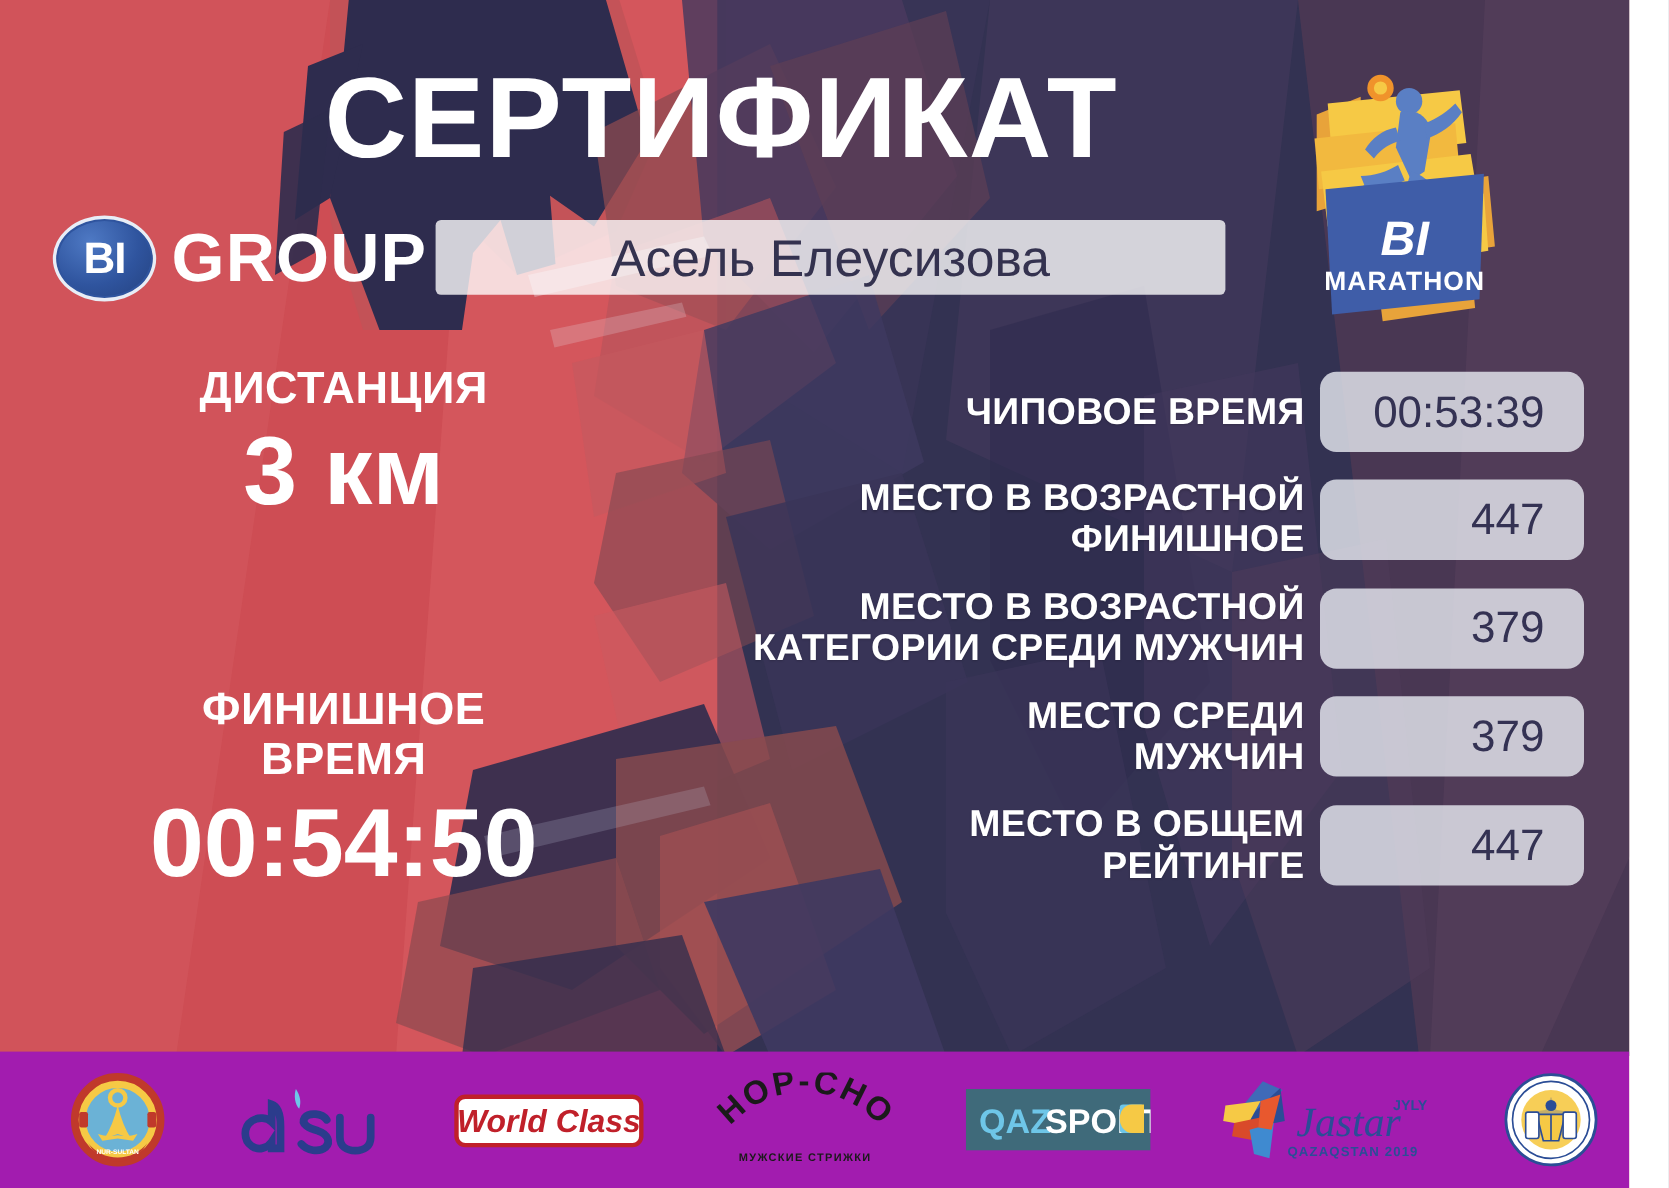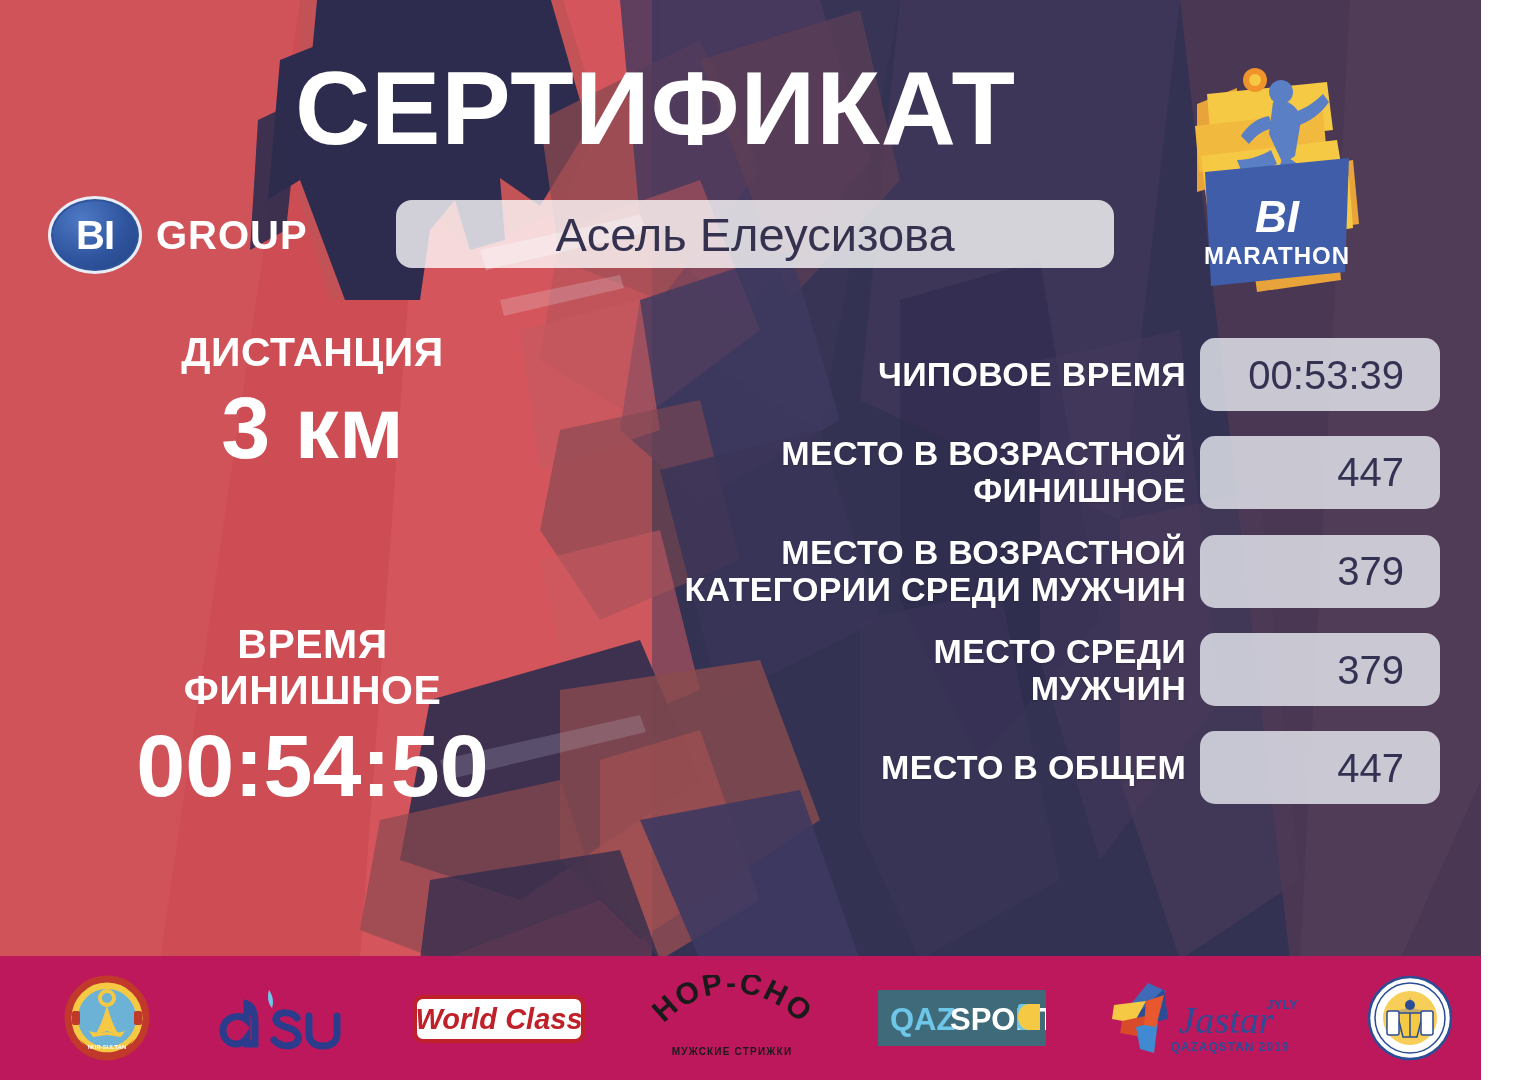--- a/index.html
+++ b/index.html
@@ -41,29 +41,29 @@
     width:88px;height:72px;border-radius:50%;
     background:radial-gradient(ellipse at 35% 28%, #4E79C4 0%, #2F549E 55%, #24417E 100%);
     border:3px solid #E8EDF6;
     box-shadow:0 0 0 2px #2F549E inset;
     display:flex;align-items:center;justify-content:center;
   }
   .bi-badge span{
     color:#fff;font-size:40px;font-weight:bold;letter-spacing:-1px;line-height:1;
   }
   .bigroup-word{
-    color:#fff;font-size:40px;font-weight:bold;letter-spacing:1px;line-height:1;
+    color:#fff;font-size:62px;font-weight:bold;letter-spacing:1px;line-height:1;
   }
 
   
   .name-pill{
     position:absolute;
     left:396px;top:200px;
     width:718px;height:68px;
-    border-radius:16px;
+    border-radius:5px;
     background:rgba(255,255,255,.78);
     display:flex;align-items:center;justify-content:center;
   }
   .name-pill .name-text{
     color:#34324F;
     font-size:47px;
     line-height:1;
     white-space:nowrap;
   }
 
@@ -111,21 +111,21 @@
     display:flex;align-items:center;justify-content:flex-end;
     padding-right:36px;box-sizing:border-box;
   }
   .stat-value{
     color:#343253;font-size:40px;line-height:1;white-space:nowrap;
   }
 
   
   .footer{
     position:absolute;left:0;bottom:0;width:1517px;height:124px;
-    background:#be185d;
+    background:#a21caf;
     display:flex;align-items:center;justify-content:space-around;
     padding:0 34px;box-sizing:border-box;
   }
   .sponsor{display:flex;align-items:center;justify-content:center;height:100px;}
   .sponsor svg{display:block;}
 </style>
 </head>
 <body>
 
 <div class="cert">
@@ -225,22 +225,22 @@
     </svg>
   </div>
 
   <div class="left-col">
     <div class="left-block">
       <div class="left-label">ДИСТАНЦИЯ</div>
       <div class="left-value">3 км</div>
     </div>
     <div class="left-gap"></div>
     <div class="left-block">
+      <div class="left-label">ФИНИШНОЕ</div>
       <div class="left-label">ВРЕМЯ</div>
-      <div class="left-label">ФИНИШНОЕ</div>
       <div class="left-value">00:54:50</div>
     </div>
   </div>
 
   <div class="right-col">
 
     <div class="stat-row">
       <div class="stat-label">
         <div>ЧИПОВОЕ ВРЕМЯ</div>
       </div>
@@ -275,20 +275,21 @@
         <div>МУЖЧИН</div>
       </div>
       <div class="stat-pill">
         <div class="stat-value">379</div>
       </div>
     </div>
 
     <div class="stat-row">
       <div class="stat-label">
         <div>МЕСТО В ОБЩЕМ</div>
+        <div>РЕЙТИНГЕ</div>
       </div>
       <div class="stat-pill">
         <div class="stat-value">447</div>
       </div>
     </div>
 
   </div>
 
   <div class="footer">
 

